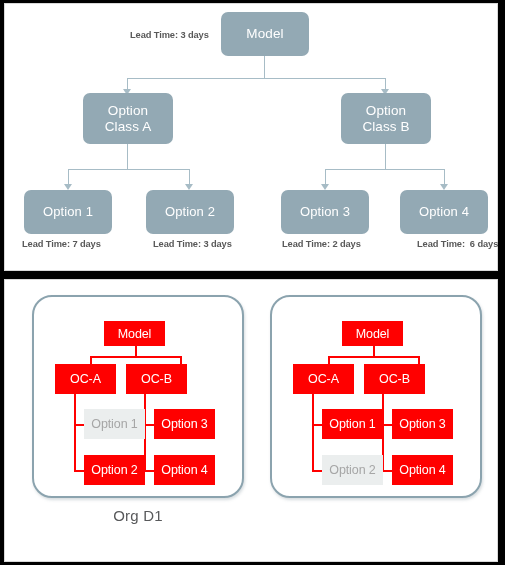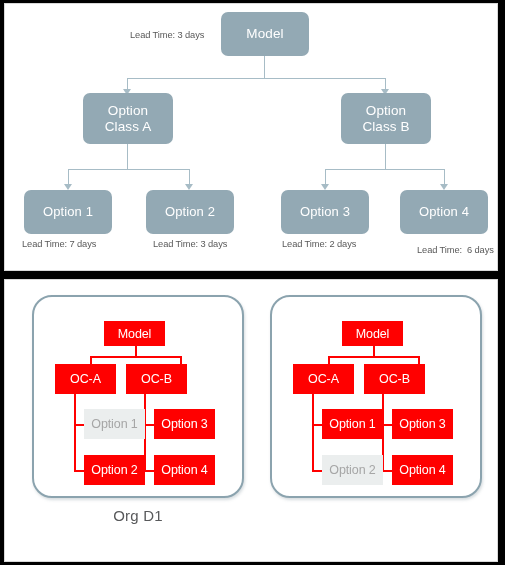--- a/index.html
+++ b/index.html
@@ -51,21 +51,21 @@
     box-sizing: border-box;
   }
   .node.leaf { font-size: 13px; }
 
   .lead {
     position: absolute;
     font-size: 9.3px;
     color: #595959;
     white-space: pre;
     letter-spacing: -0.1px;
-    font-weight: 400;
+    font-weight: 700;
   }
 
   
   .cl-v, .cl-h {
     position: absolute;
     background: #a7bcc6;
   }
   .cl-v { width: 1px; }
   .cl-h { height: 1px; }
 
@@ -183,21 +183,21 @@
     <div class="node leaf" style="left:19px; top:186px; width:88px; height:44px;">Option 1</div>
     <div class="lead" style="left:17px; top:235px;">Lead Time: 7 days</div>
 
     <div class="node leaf" style="left:141px; top:186px; width:88px; height:44px;">Option 2</div>
     <div class="lead" style="left:148px; top:235px;">Lead Time: 3 days</div>
 
     <div class="node leaf" style="left:276px; top:186px; width:88px; height:44px;">Option 3</div>
     <div class="lead" style="left:277px; top:235px;">Lead Time: 2 days</div>
 
     <div class="node leaf" style="left:395px; top:186px; width:88px; height:44px;">Option 4</div>
-    <div class="lead" style="left:391px; top:241px;padding-left:21px;">Lead Time:  6 days</div>
+    <div class="lead" style="left:391px; top:235px;padding-left:21px;">Lead Time:  6 days</div>
   </div>
 
   <div id="bottom-panel">
 
     <div class="org-card" id="org-card-1">
 
       <div class="rl-v" style="left:101px; top:48px; height:13px;"></div>
       <div class="rl-h" style="left:56px; top:59px; width:92px;"></div>
       <div class="rl-v" style="left:56px; top:59px; height:9px;"></div>
       <div class="rl-v" style="left:146px; top:59px; height:9px;"></div>

